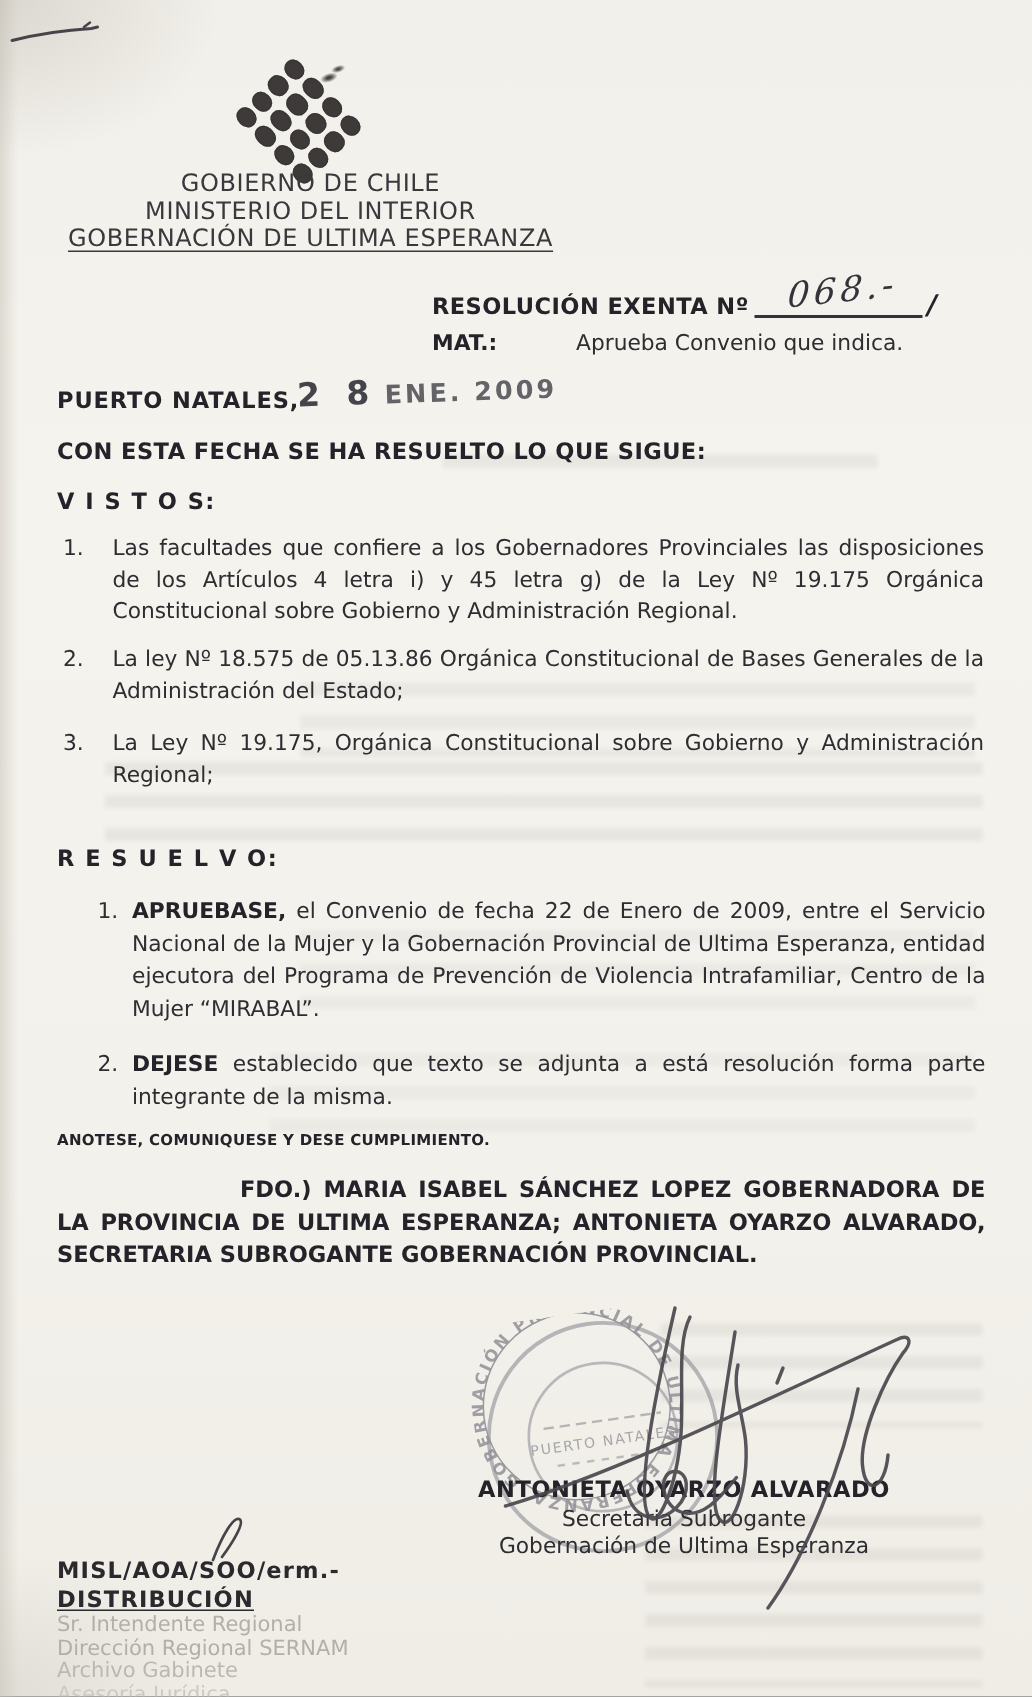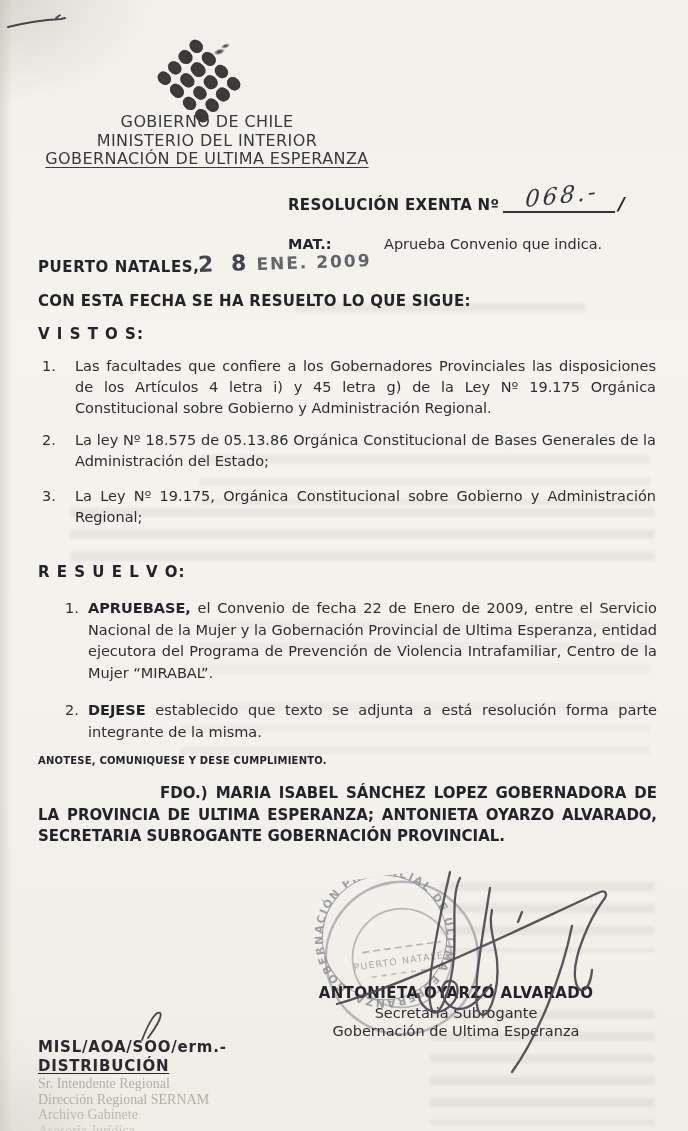--- a/index.html
+++ b/index.html
@@ -49,21 +49,21 @@
   .res { left:288px; top:193px; font-size:15px; font-weight:bold; letter-spacing:.3px; color:#242329; white-space:nowrap; }
   .res-blank { display:inline-block; position:relative; width:112px; border-bottom:2.2px solid #333237; vertical-align:-3px; margin-left:4px; height:18px; }
   .res-hand {
     position:absolute; left:22px; top:-13px;
     font-family:"DejaVu Serif","Liberation Serif",serif; font-style:italic;
     font-size:23px; font-weight:500; letter-spacing:3px; color:#34333b;
     transform:rotate(-6deg) skewX(-10deg); white-space:nowrap;
   }
   .res-slash { font-style:italic; font-size:18px; margin-left:3px; }
 
-  .mat { left:288px; top:236px; font-size:14.5px; white-space:nowrap; }
+  .mat { left:288px; top:221px; font-size:14.5px; white-space:nowrap; }
   .mat-label { font-weight:bold; display:inline-block; width:96px; color:#242329; }
 
   
   .place { left:38px; top:258px; font-size:15px; font-weight:bold; letter-spacing:.6px; color:#242329; }
   .datestamp { left:198px; top:249px; transform:rotate(-2deg); color:#45444b; white-space:nowrap; }
   .datestamp .d1 { font-size:22px; font-weight:bold; letter-spacing:5px; }
   .datestamp .d2 { font-size:17px; font-weight:600; letter-spacing:2px; opacity:.82; }
   .intro { left:38px; top:292px; font-size:15px; font-weight:bold; letter-spacing:.3px; color:#242329;text-align:right; }
 
   
@@ -88,21 +88,21 @@
 
   .signer { left:300px; top:984px; width:312px; text-align:center; z-index:4; }
   .signer .name { font-size:15px; font-weight:bold; letter-spacing:.4px; color:#242329; }
   .signer .title { font-size:14.5px; margin-top:3px; }
   .signer .org { font-size:14.5px; margin-top:2px; }
 
   
   .initials { left:38px; top:1038px; font-size:15px; font-weight:bold; letter-spacing:.8px; color:#2a292e; }
   .dist-head { left:38px; top:1057px; font-size:15px; font-weight:bold; letter-spacing:.8px; text-decoration:underline; text-underline-offset:2px; color:#2a292e; }
   .dist { left:38px; top:1076px; font-size:14px; line-height:15.5px; }
-  .dist div { color:#b3afa6;font-family:Liberation Serif, serif; }
+  .dist div { color:#b3afa6; }
   .dist div:nth-child(3) { color:#bcb8af; }
   .dist div:nth-child(4) { color:#cdc9c0; }
 </style>
 </head>
 <body>
 
 <div class="page">
 
   <div class="bleed" style="left:295px; top:303px; width:290px; height:13px; opacity:.45"></div>
   <div class="bleed" style="left:200px; top:455px; width:450px; height:50px; opacity:.40"></div>

